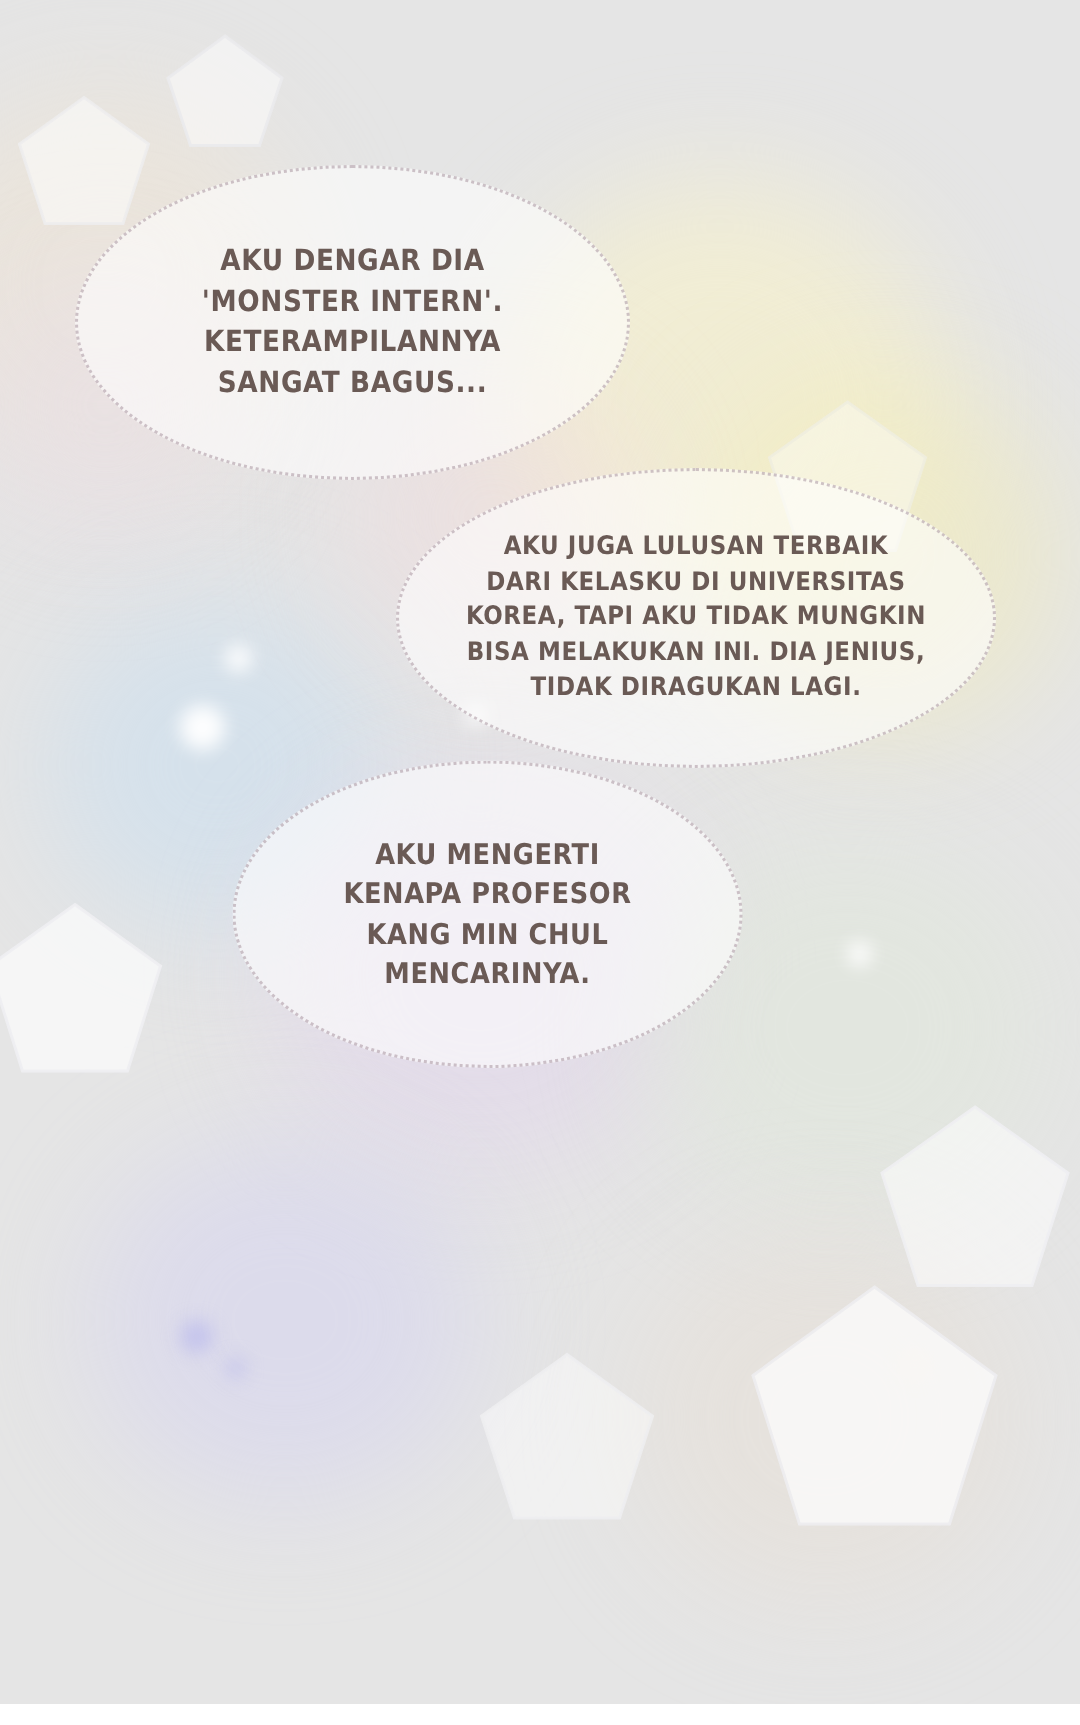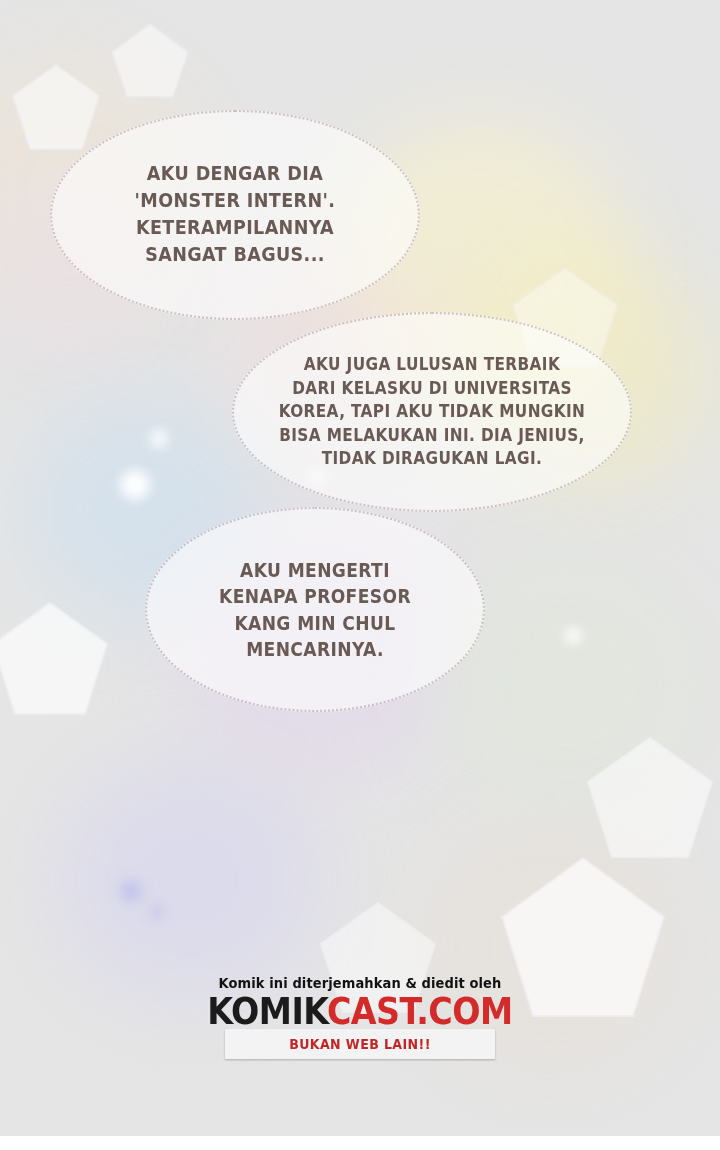--- a/index.html
+++ b/index.html
@@ -71,22 +71,22 @@
     border: 2px dotted rgba(170,150,160,.55);
     color: #6a5a55;
     line-height: 1.38;
     letter-spacing: .4px;
     font-weight: 600;
     font-family: "DejaVu Sans Condensed", "Liberation Sans", sans-serif;
     text-transform: uppercase;
     white-space: pre-line;
   }
   .bubble-1 { left: 50px;  top: 110px; width: 370px; height: 210px; font-size: 19.5px; }
-  .bubble-2 { left: 232px; top: 312px; width: 400px; height: 200px; font-size: 17px; }
-  .bubble-3 { left: 145px; top: 507px; width: 340px; height: 205px; font-size: 19px; }
+  .bubble-2 { left: 264px; top: 312px; width: 400px; height: 200px; font-size: 17px; }
+  .bubble-3 { left: 155px; top: 507px; width: 340px; height: 205px; font-size: 19px; }
   .bubble-4 { left: 340px; top: 700px; width: 300px; height: 185px; font-size: 18.5px; }
 
   .bubble .txt { display: block; width: 100%; }
 
   
   #watermark {
     position: absolute;
     left: 0;
     right: 0;
     top: 975px;
@@ -221,25 +221,14 @@
 bisa melakukan ini. Dia jenius,
 tidak diragukan lagi.</span>
   </div>
   <div class="bubble bubble-3">
     <span class="txt">Aku mengerti
 kenapa profesor
 Kang Min Chul
 mencarinya.</span>
   </div>
 
-  <div id="watermark">
-    <div class="wm-top">Komik ini diterjemahkan &amp; diedit oleh</div>
-    <div class="wm-main-wrap">
-      <div class="wm-main">
-        <span class="k1">KOMIK</span><span class="k2">CAST.COM</span>
-      </div>
-    </div>
-    <div class="wm-sub-banner">
-      <span class="wm-sub">BUKAN WEB LAIN!!</span>
-    </div>
-  </div>
 
 </div>
 
 </body></html>

